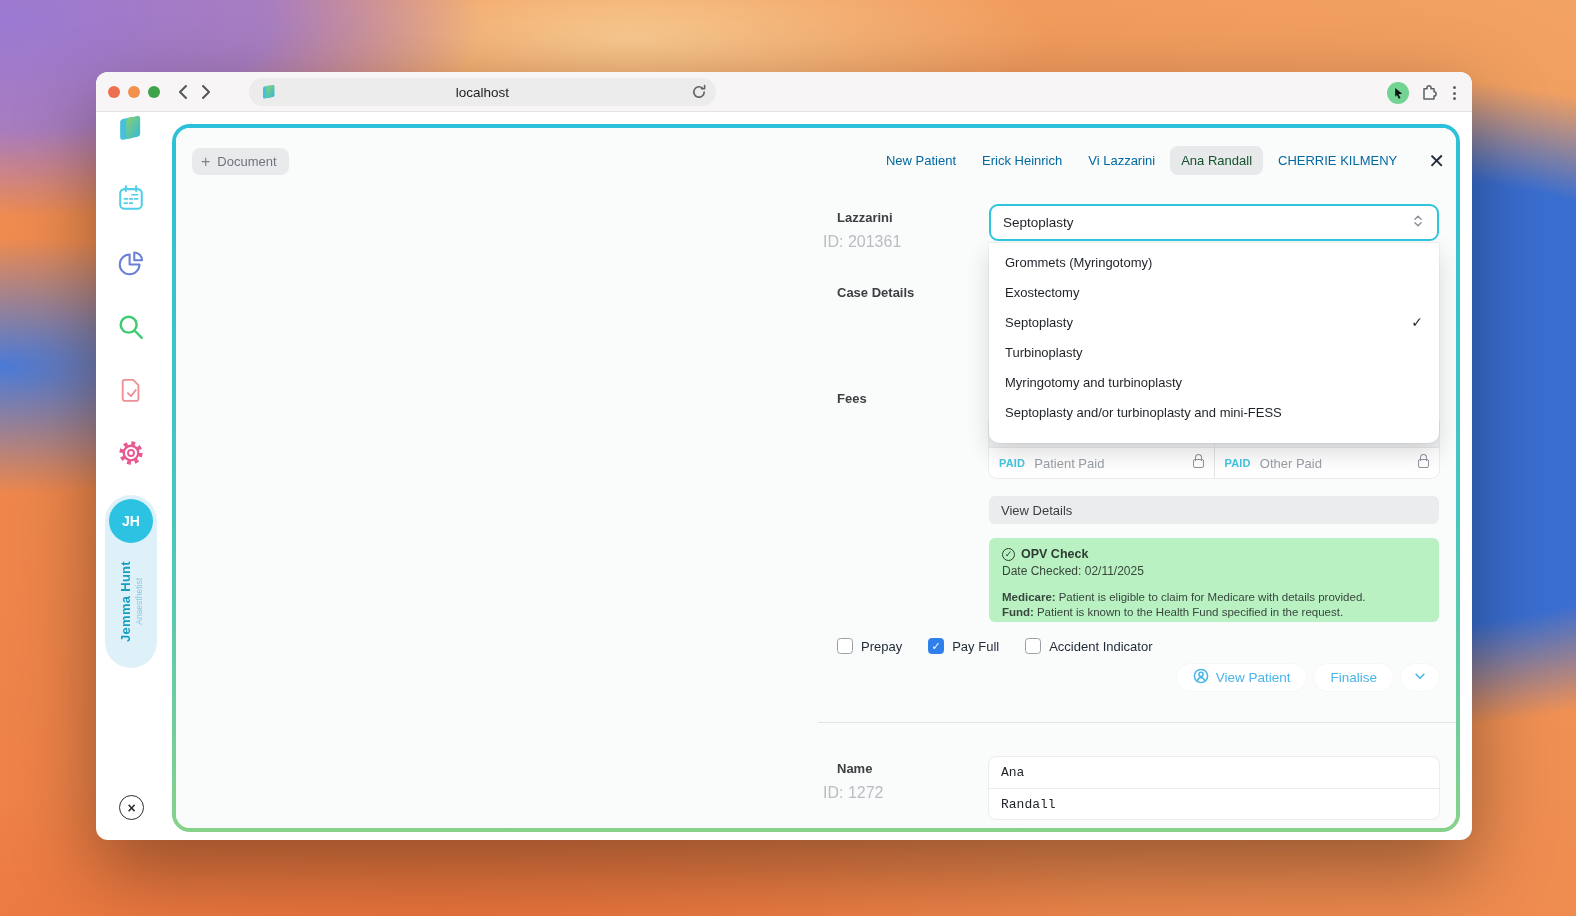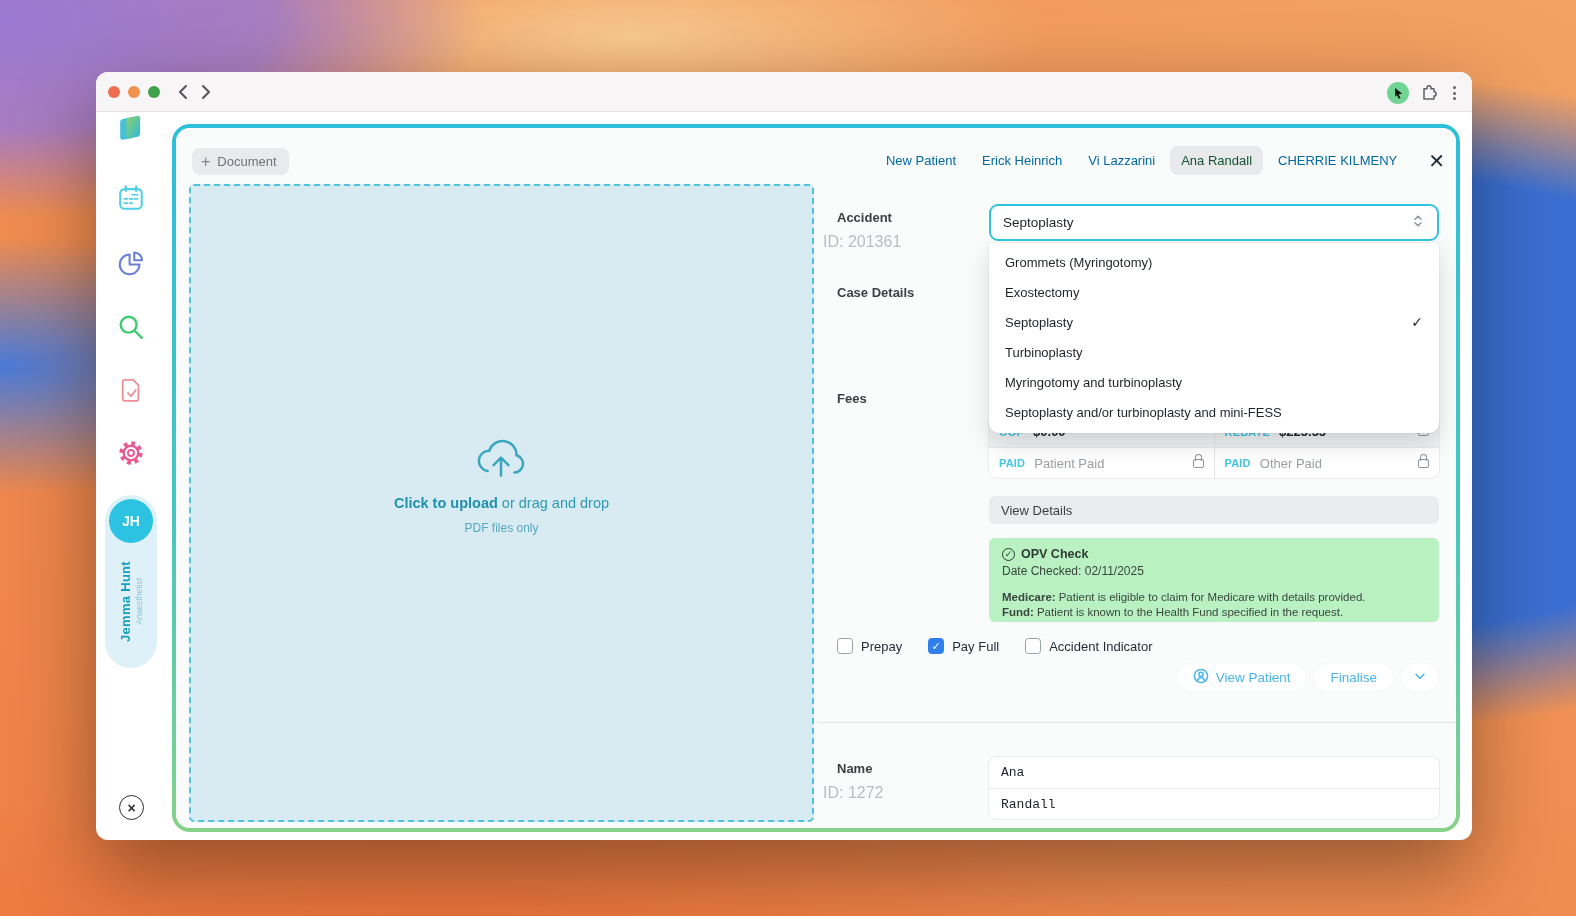--- a/index.html
+++ b/index.html
@@ -56,21 +56,21 @@
   
   .panel { position:absolute; left:646px; top:0; width:637px; height:708px; }
   .tabs { position:absolute; top:18px; right:8px; display:flex; align-items:center; gap:4px; }
   .tab { padding:7px 11px; font-size:13px; color:#0369a1; border-radius:8px; white-space:nowrap; }
   .tab.selected { background:#e7e9eb; color:#14532d; }
   .tab-close { margin-left:10px; font-size:20px; color:#1f2937; padding:0 6px; line-height:1; }
   .flabel { position:absolute; left:15px; font-size:13px; font-weight:bold; color:#3c4043; }
   .fid { position:absolute; left:1px; font-size:16px; color:#b7bdc3; }
   .select { position:absolute; left:167px; top:76px; width:450px; height:37px; background:#fff; border:2px solid #2ec4de; border-radius:9px; display:flex; align-items:center; padding:0 12px; z-index:6; }
   .select .val { flex:1; font-size:13.5px; color:#1f2328; }
-  .dropdown { position:absolute; left:167px; top:115px; width:450px; background:#fff; border-radius:0 0 10px 10px; box-shadow:0 10px 24px rgba(0,0,0,.14), 0 0 0 1px rgba(0,0,0,.03); z-index:5; padding:4px 0 6px; }
+  .dropdown { position:absolute; left:167px; top:115px; width:450px; background:#fff; border-radius:0 0 10px 10px; box-shadow:0 10px 24px rgba(0,0,0,.14), 0 0 0 1px rgba(0,0,0,.03); z-index:5; padding:4px 0 16px; }
   .option { height:30px; display:flex; align-items:center; padding:0 16px; font-size:13px; color:#1f2328; }
   .option .check { margin-left:auto; color:#24292f; font-size:14px; }
   .fees-card { position:absolute; left:167px; top:288px; width:450px; border-radius:8px; overflow:hidden; background:#fff; box-shadow:0 0 0 1px #ececee; z-index:1; }
   .fees-row { display:flex; height:31px; }
   .fees-row.shade { background:#f1f2f4; }
   .fees-row + .fees-row { border-top:1px solid #e8e9ea; }
   .fees-cell { flex:1; display:flex; align-items:center; padding:0 10px; gap:9px; min-width:0; }
   .fees-cell + .fees-cell { border-left:1px solid #e3e4e6; }
   .chip { font-size:11px; font-weight:bold; color:#45c6e0; letter-spacing:.2px; }
   .money { font-size:13px; font-weight:bold; color:#24292f; }
@@ -111,20 +111,41 @@
     <div class="nav-arrow" style="left:74px">
       <svg width="11" height="16" viewBox="0 0 11 16">
           <path d="M9 2 L3 8 L9 14" fill="none" stroke="#52555a" stroke-width="2" stroke-linecap="round" stroke-linejoin="round"></path>
         </svg>
     </div>
     <div class="nav-arrow" style="left:98px">
       <svg width="11" height="16" viewBox="0 0 11 16">
           <path d="M2 2 L8 8 L2 14" fill="none" stroke="#52555a" stroke-width="2" stroke-linecap="round" stroke-linejoin="round"></path>
         </svg>
     </div>
+    <div class="urlbar">
+      <span class="fav">
+        <svg width="18" height="18" viewBox="0 0 36 36">
+          <defs>
+              <linearGradient id="lgf" x1="0" y1="0" x2="1" y2="1">
+                <stop offset="0" stop-color="#8ed06b"></stop>
+                <stop offset="1" stop-color="#2fb9dd"></stop>
+              </linearGradient>
+            </defs>
+          <path d="M6 11c0-1.8 1.3-3.4 3.1-3.8l9-2.1c2.1-.5 3.9 1 3.9 3.1v17c0 1.8-1.3 3.4-3.1 3.8l-9 2.1c-2.1.5-3.9-1-3.9-3.1z" fill="#45c2d8"></path>
+          <path d="M13 10c0-1.8 1.3-3.4 3.1-3.8l9-2.1c2.1-.5 3.9 1 3.9 3.1v17c0 1.8-1.3 3.4-3.1 3.8l-9 2.1c-2.1.5-3.9-1-3.9-3.1z" fill="url(#lgf)"></path>
+        </svg>
+      </span>
+      <span class="url">localhost</span>
+      <span class="reload">
+        <svg width="16" height="16" viewBox="0 0 16 16">
+            <path d="M13.2 8a5.2 5.2 0 1 1-1.5-3.7" fill="none" stroke="#5f6368" stroke-width="1.6" stroke-linecap="round"></path>
+            <path d="M13.6 1.6v3.2h-3.2" fill="none" stroke="#5f6368" stroke-width="1.6" stroke-linecap="round" stroke-linejoin="round"></path>
+          </svg>
+      </span>
+    </div>
     <div class="chrome-right">
       <span class="rec-circle">
         <svg width="14" height="14" viewBox="0 0 20 20">
             <path d="M6 3 L16 11 L10.8 11.8 L13.6 17 L11.2 18.2 L8.5 13 L6 15.5 Z" fill="#111"></path>
           </svg>
       </span>
       <span>
         <svg width="20" height="20" viewBox="0 0 22 22">
             <path d="M5.5 8.5 h3.4 a2.3 2.3 0 1 1 4.2 0 h3.4 v3.4 a2.3 2.3 0 1 1 0 4.6 v3.4 h-11 z" fill="none" stroke="#5f6368" stroke-width="1.7" stroke-linejoin="round"></path>
           </svg>
@@ -191,47 +212,33 @@
   <div class="quit-x">×</div>
 
   <div class="frame">
     <div class="frame-inner">
 
       <button class="doc-btn">
         <span class="plus">+</span>
         <span>Document</span>
       </button>
 
-      <div class="dropzone">
-        <div class="dz-inner">
-          <span>
-            <svg width="62" height="50" viewBox="0 0 60 46">
-              <path d="M43 39 a8.5 8.5 0 0 0 2-16.7 A13.5 13.5 0 0 0 18.6 18 A9.8 9.8 0 0 0 17 37.5" fill="none" stroke="#3aa7bf" stroke-width="2.4" stroke-linecap="round"></path>
-              <path d="M30 42 V25 M22.8 31.8 L30 24.6 L37.2 31.8" fill="none" stroke="#3aa7bf" stroke-width="2.4" stroke-linecap="round" stroke-linejoin="round"></path>
-            </svg>
-          </span>
-          <div class="dz-title">
-            <b>Click to upload</b> <span>or drag and drop</span>
-          </div>
-          <div class="dz-sub">PDF files only</div>
-        </div>
-      </div>
 
       <div class="panel">
 
         <div class="tabs">
           <span class="tab">New Patient</span>
           <span class="tab">Erick Heinrich</span>
           <span class="tab">Vi Lazzarini</span>
           <span class="tab selected">Ana Randall</span>
           <span class="tab">CHERRIE KILMENY</span>
           <span class="tab-close">✕</span>
         </div>
 
-        <div class="flabel" style="top:82px">Accident</div>
+        <div class="flabel" style="top:82px">Lazzarini</div>
         <div class="fid" style="top:105px">ID: 201361</div>
 
         <div class="select">
           <span class="val">Septoplasty</span>
           <span>
             <svg width="14" height="16" viewBox="0 0 16 18">
                 <path d="M4.5 7 L8 3.5 L11.5 7 M4.5 11 L8 14.5 L11.5 11" fill="none" stroke="#8a8f98" stroke-width="1.6" stroke-linecap="round" stroke-linejoin="round"></path>
               </svg>
           </span>
         </div>

